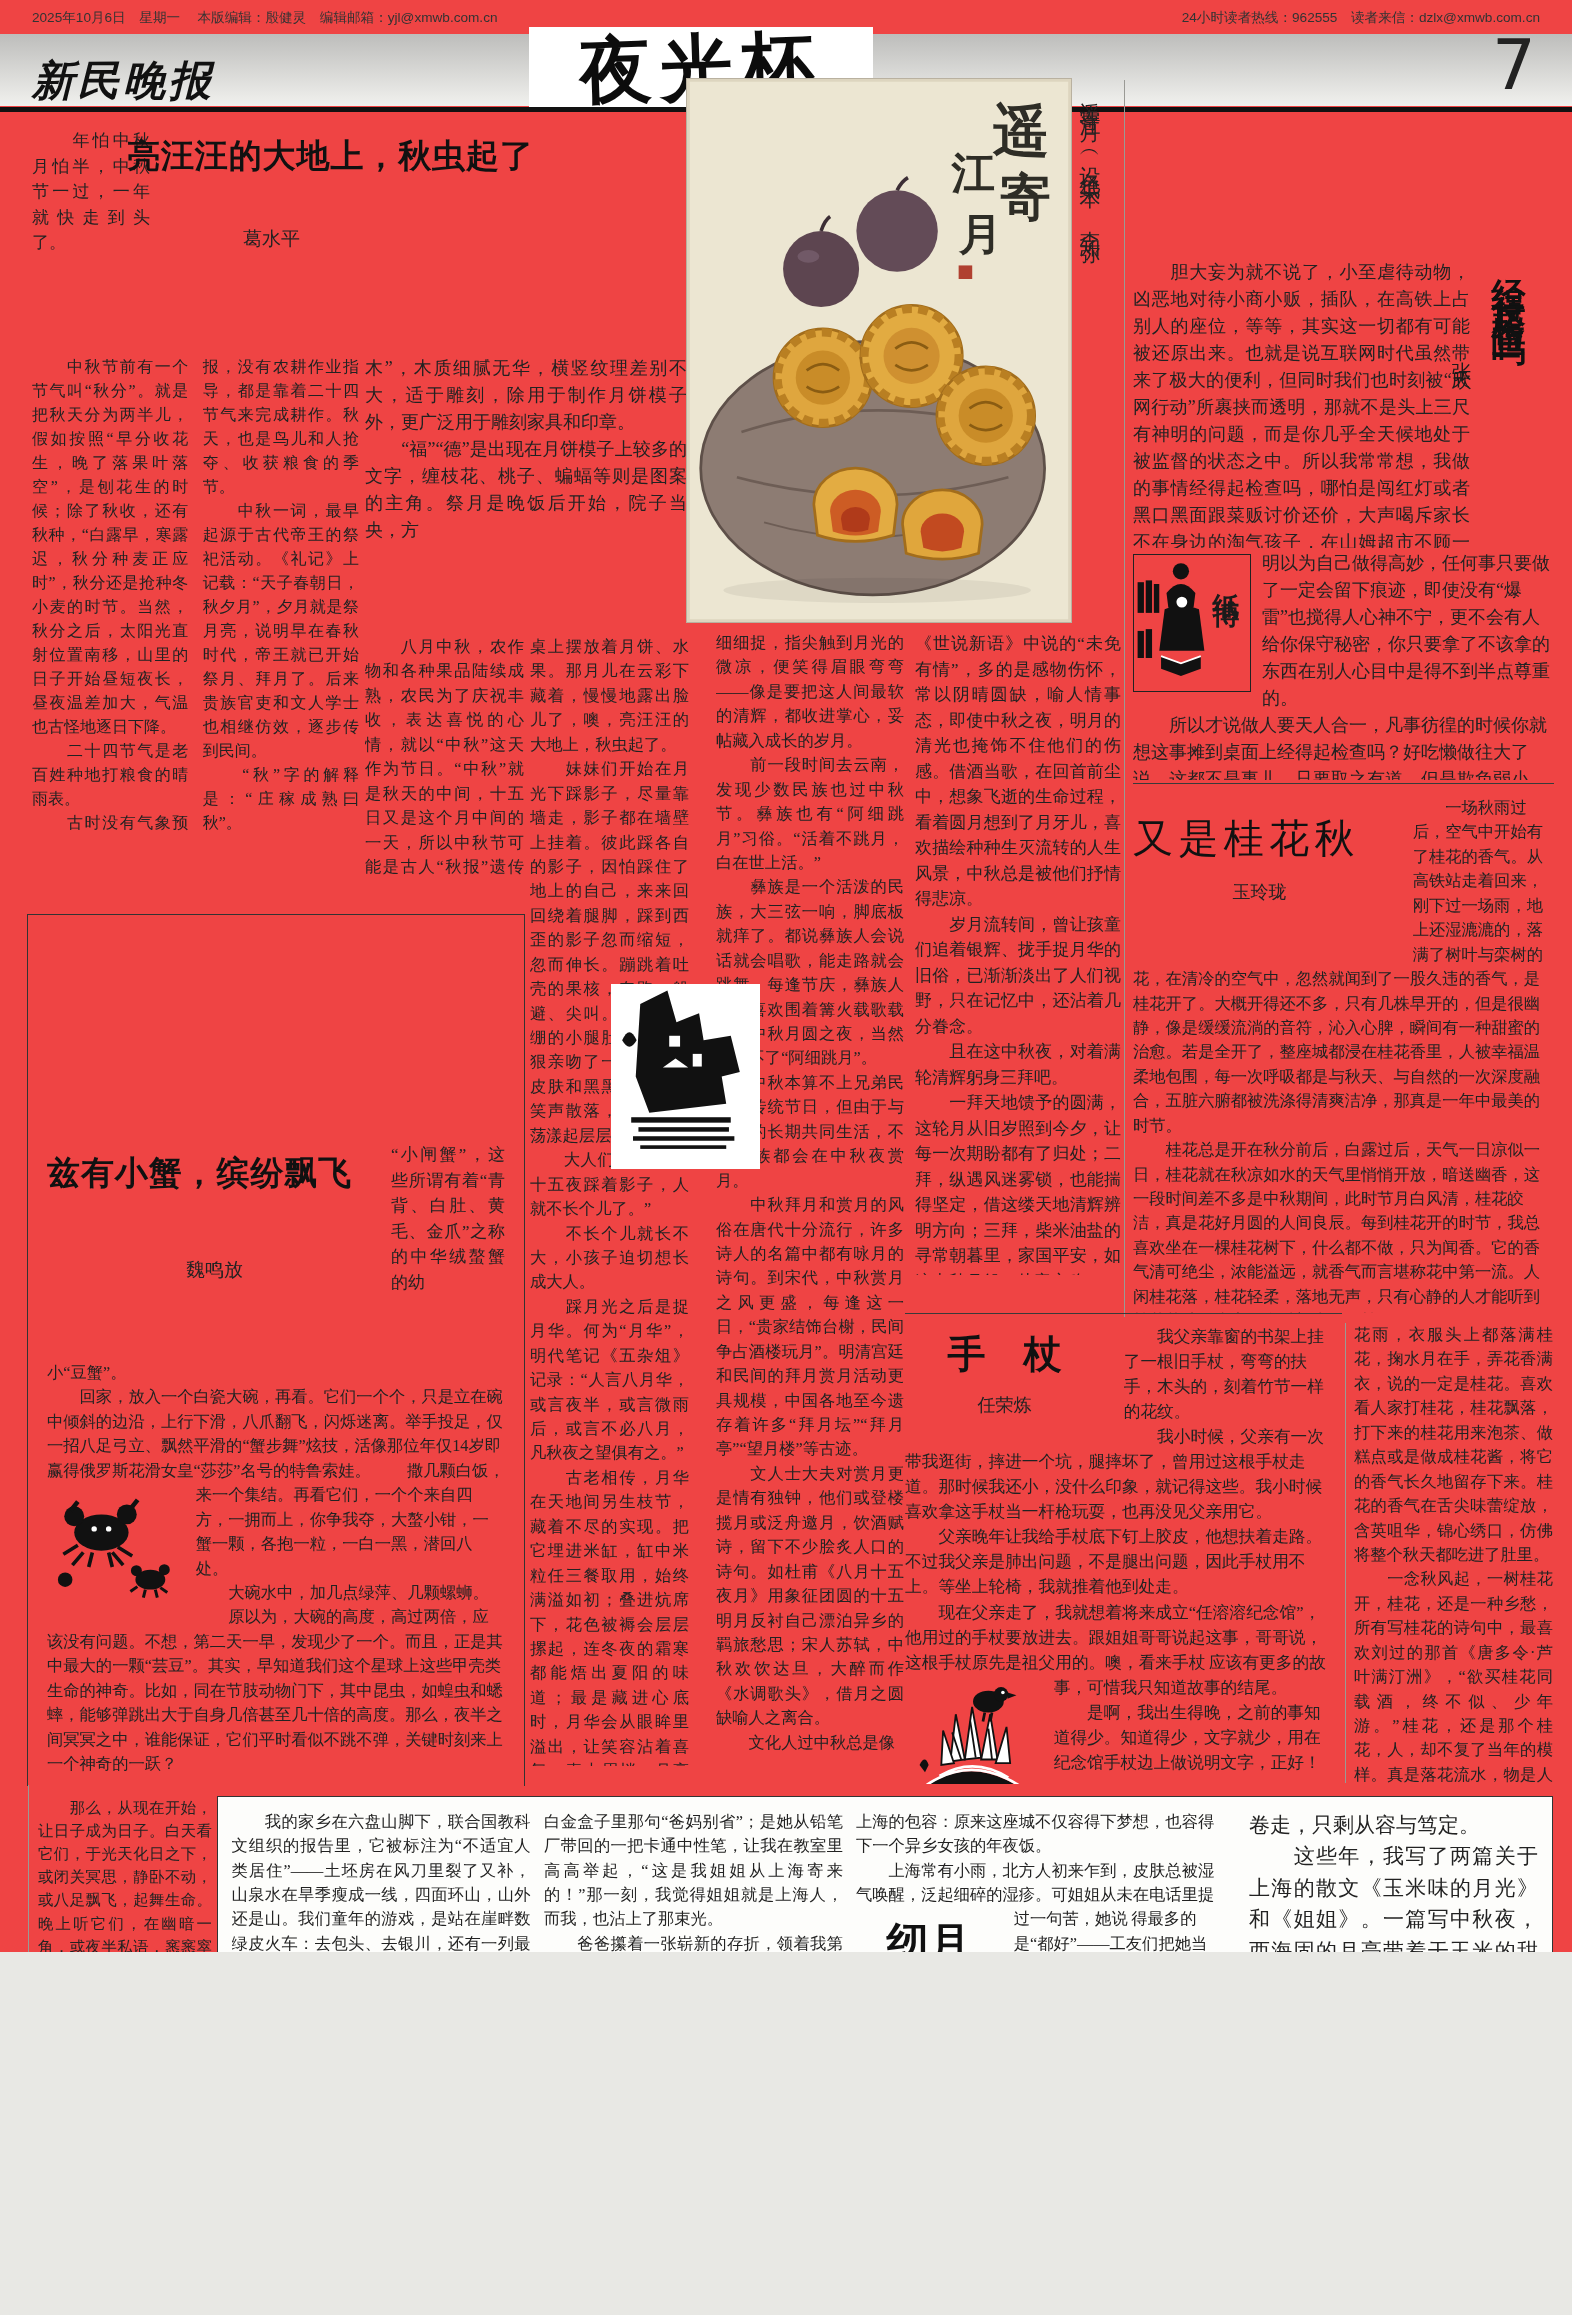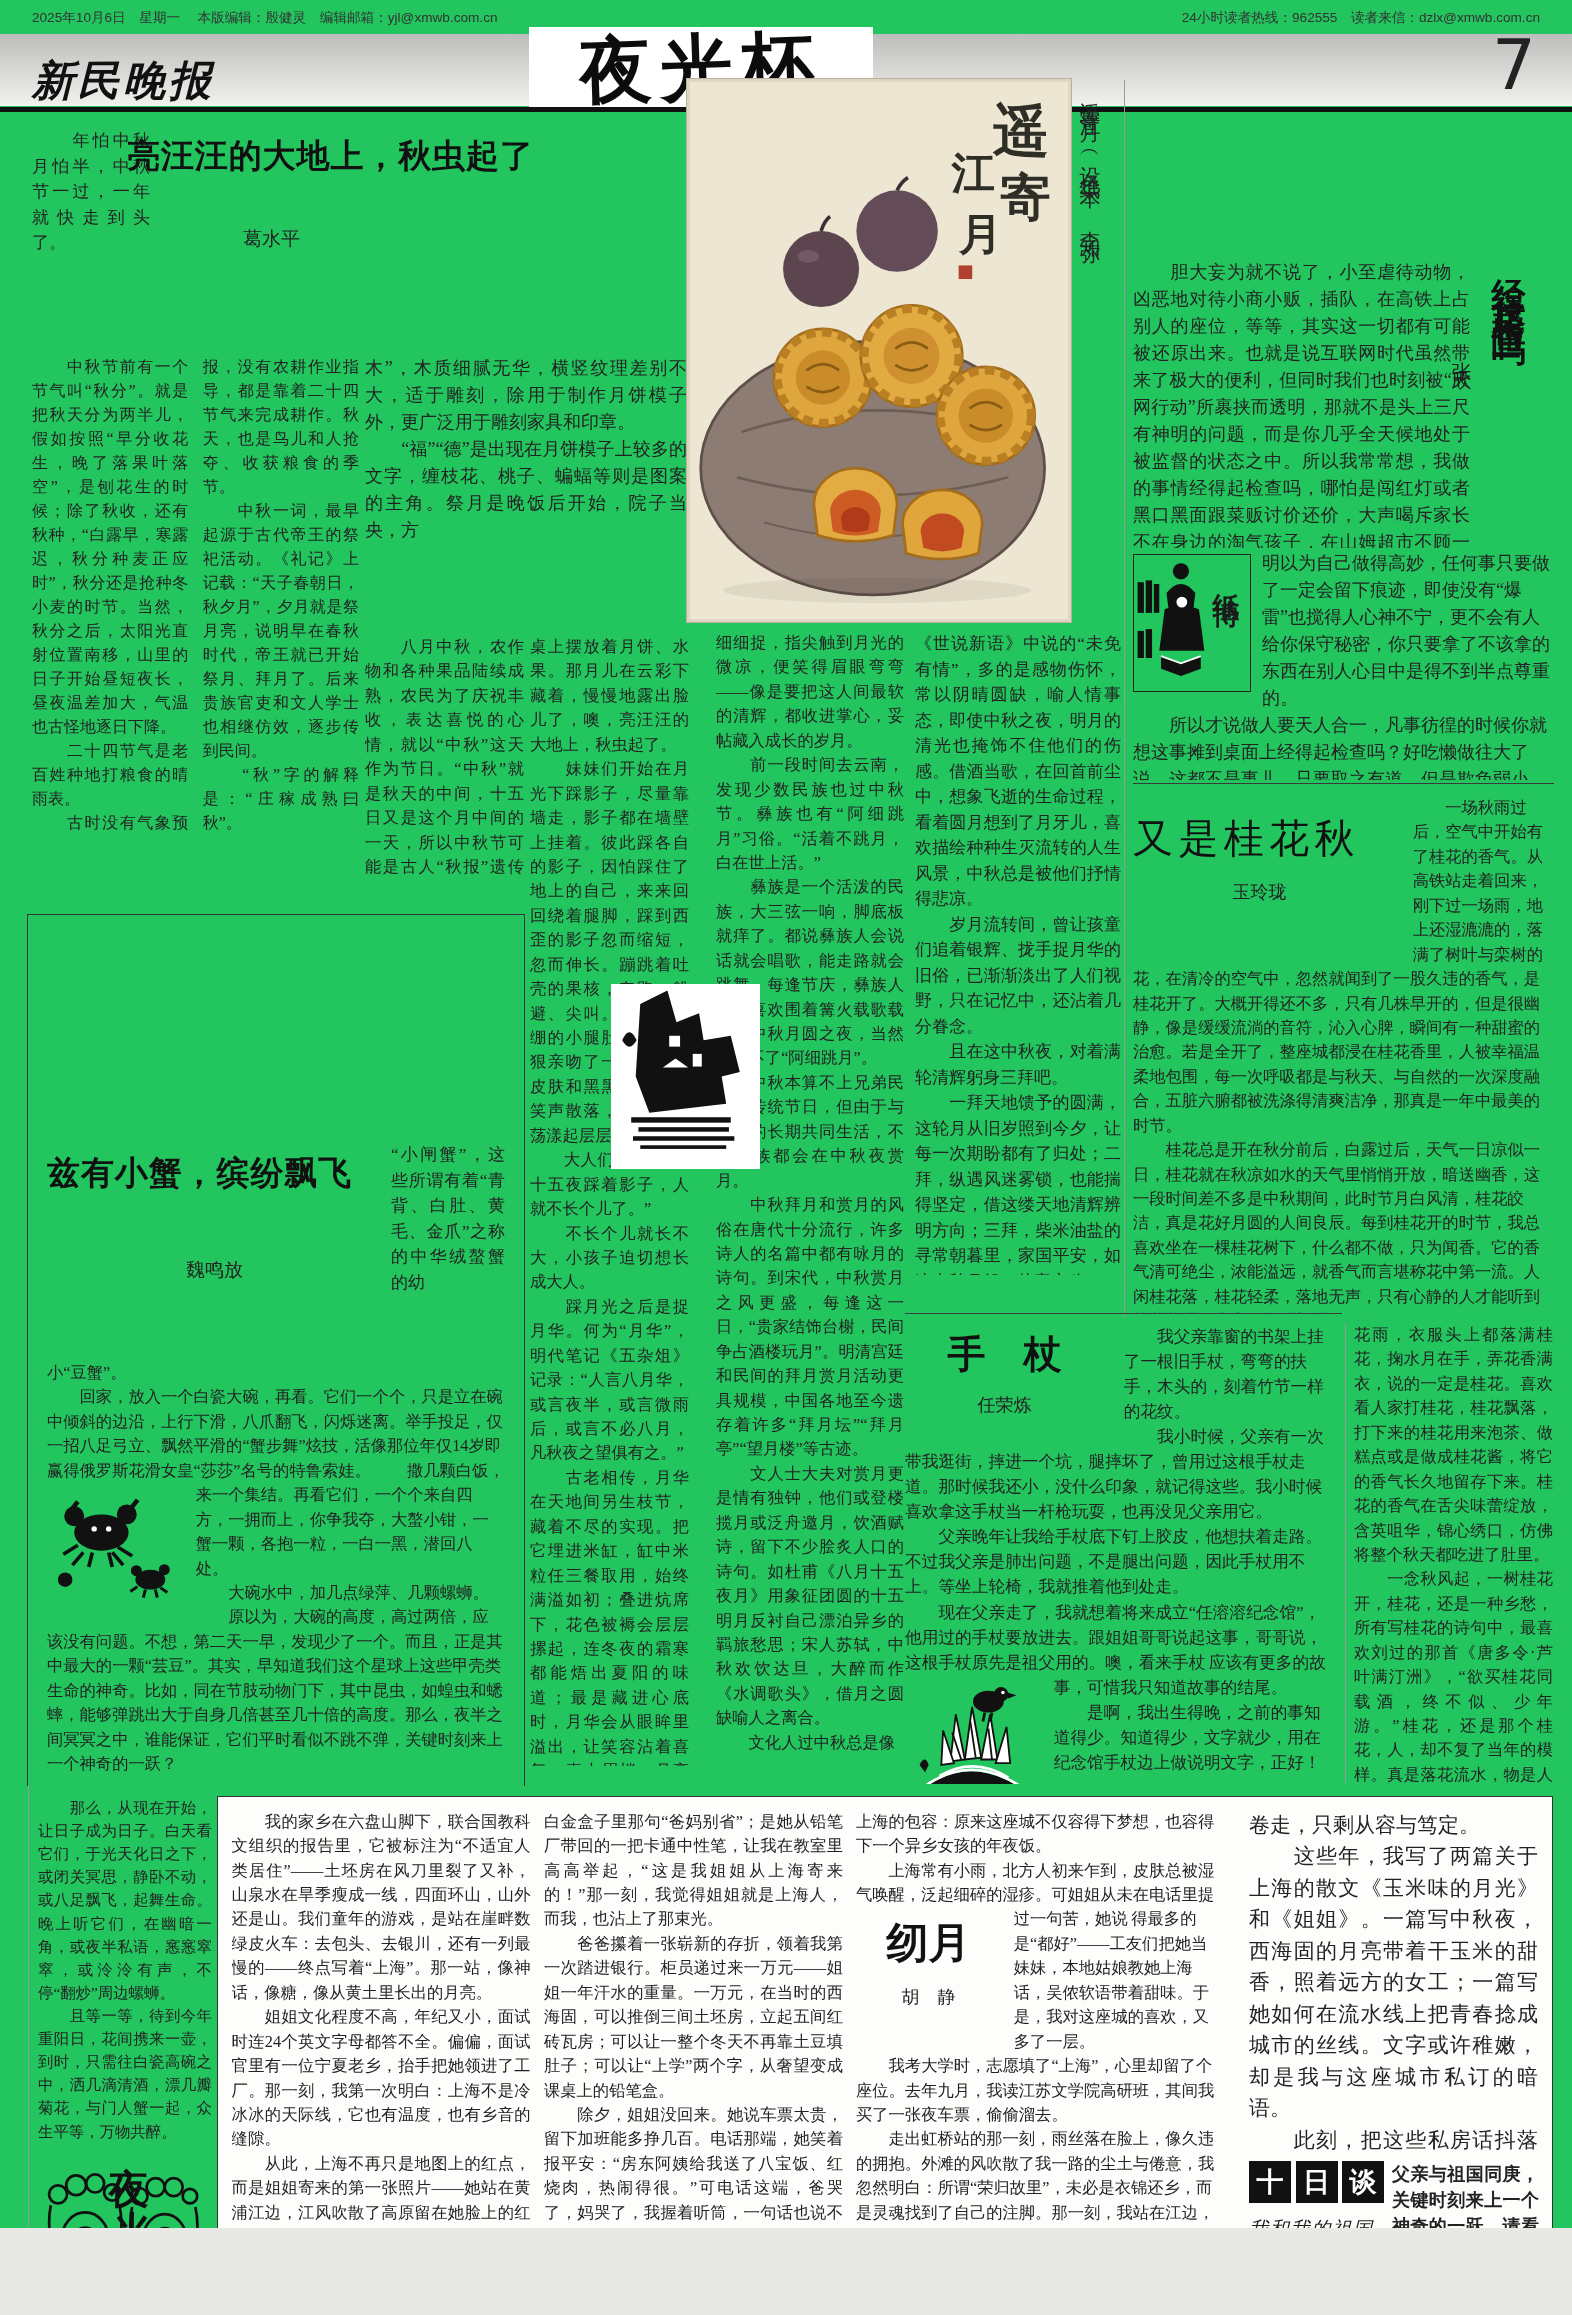--- a/index.html
+++ b/index.html
@@ -1,16 +1,16 @@
 <!DOCTYPE html>
 <html style="font-size:14.5px"><head>
 <meta charset="utf-8">
 <style>
   html,body{margin:0;padding:0;background:#e8e8e4;}
-  #page{position:relative;width:1572px;height:2228px;background:#22c55e;margin:0 auto;overflow:hidden;
+  #page{position:relative;width:1572px;height:1952px;background:#ef4444;margin:0 auto;overflow:hidden;
         font-family:"Liberation Serif","DejaVu Serif",serif;color:#1b1b1b;}
   .abs{position:absolute;}
   .txt{text-align:justify;white-space:pre-line;overflow:hidden;line-height:1.5;color:#222;}
   .vtxt{writing-mode:vertical-rl;text-orientation:upright;overflow:hidden;}
   .hl{font-family:"Liberation Sans","DejaVu Sans",sans-serif;font-weight:900;color:#111;white-space:nowrap;}
   .byline{text-align:center;color:#222;}
   .rule-h{background:#3a3a3a;height:0.9px;}
   .rule-v{background:#9a9a95;width:0.9px;}
   .band{background:linear-gradient(to bottom,#bdbdbb,#f1f1ee);}
   .floatbox{float:left;}

